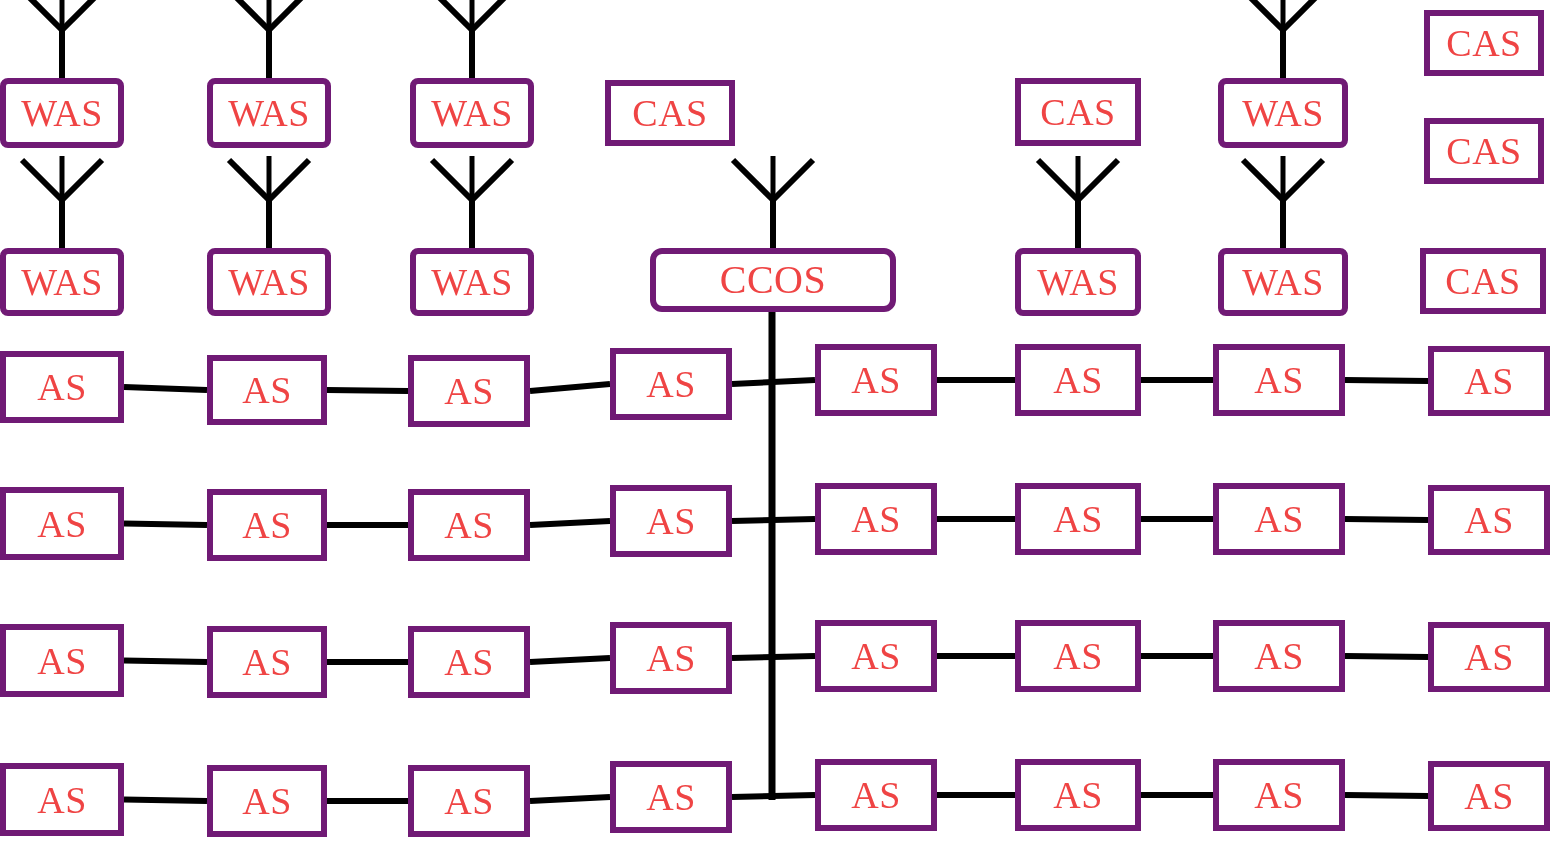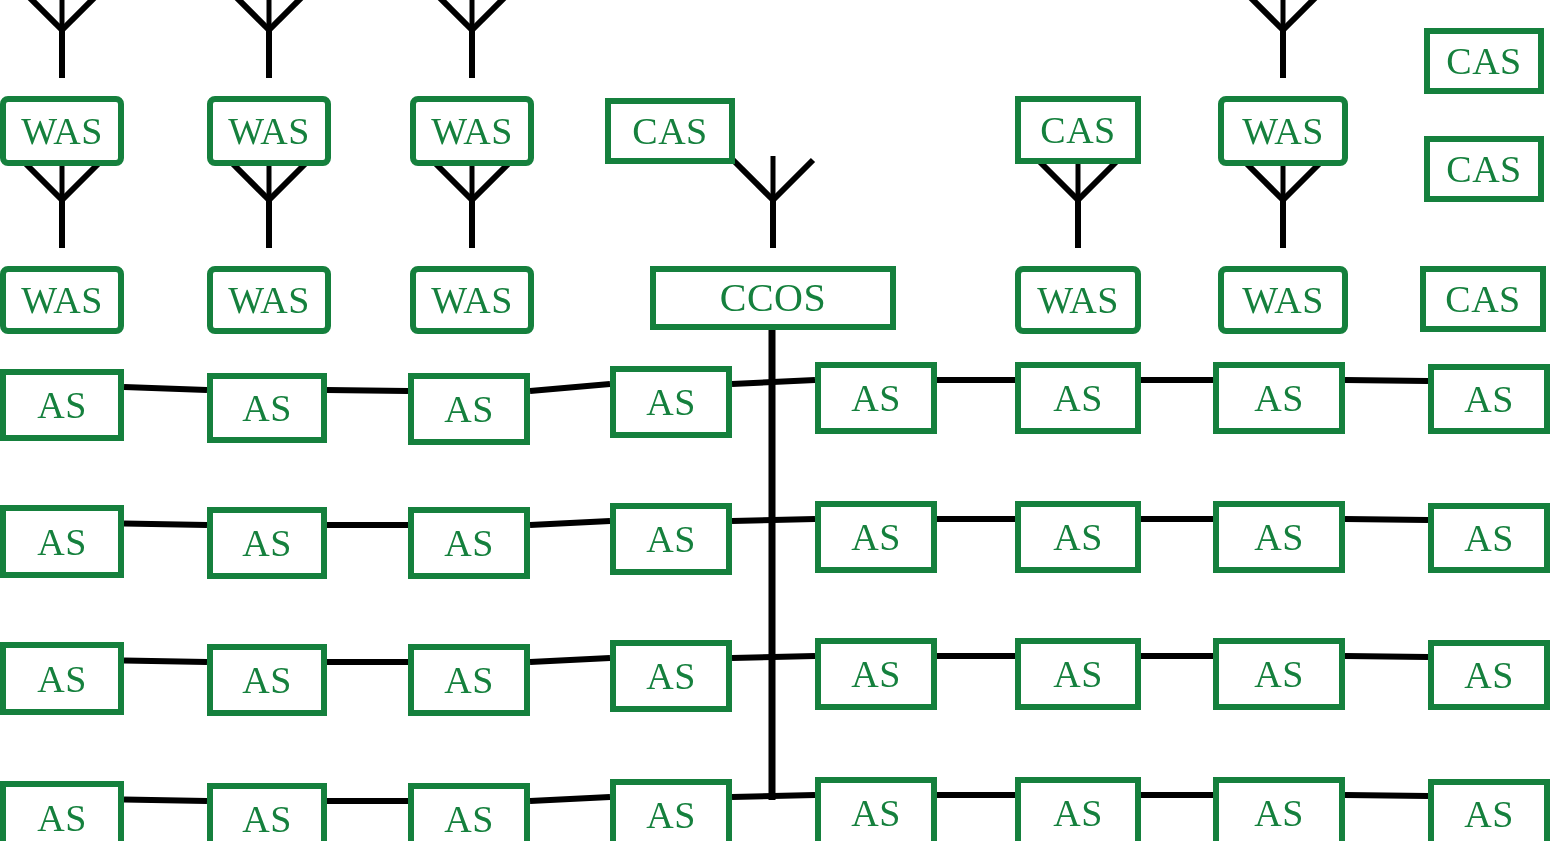--- a/index.html
+++ b/index.html
@@ -21,29 +21,28 @@
     left: 0;
     top: 0;
     width: 1550px;
     height: 841px;
     display: block;
   }
   .node-box {
     position: absolute;
     box-sizing: border-box;
     background: #ffffff;
-    border: 6px solid #15803d;
+    border: 6px solid #701a75;
     display: flex;
     align-items: center;
     justify-content: center;
-    color: #15803d;
+    color: #ef4444;
     letter-spacing: 0.5px;
     line-height: 1;
     white-space: nowrap;
-    margin-top: 18px;
   }
   .node-box.lbl-WAS { font-size: 38px; border-radius: 8px; }
   .node-box.lbl-CAS { font-size: 38px; }
   .node-box.lbl-AS  { font-size: 38px; }
   .node-box.lbl-CCOS { font-size: 40px; }
   .node-label { pointer-events: none; }
 </style>
 </head>
 <body>
 
@@ -165,21 +164,21 @@
       </div>
       <div class="node-box lbl-WAS" style="left: 0px; top: 248px; width: 124px; height: 68px;">
         <span class="node-label">WAS</span>
       </div>
       <div class="node-box lbl-WAS" style="left: 207px; top: 248px; width: 124px; height: 68px;">
         <span class="node-label">WAS</span>
       </div>
       <div class="node-box lbl-WAS" style="left: 410px; top: 248px; width: 124px; height: 68px;">
         <span class="node-label">WAS</span>
       </div>
-      <div class="node-box lbl-CCOS" style="left: 650px; top: 248px; width: 246px; height: 64px;">
+      <div class="node-box lbl-CCOS" style="left: 650px; top: 248px; width: 246px; height: 64px; border-radius: 12px;">
         <span class="node-label">CCOS</span>
       </div>
       <div class="node-box lbl-WAS" style="left: 1015px; top: 248px; width: 126px; height: 68px;">
         <span class="node-label">WAS</span>
       </div>
       <div class="node-box lbl-WAS" style="left: 1218px; top: 248px; width: 130px; height: 68px;">
         <span class="node-label">WAS</span>
       </div>
       <div class="node-box lbl-CAS" style="left: 1420px; top: 248px; width: 126px; height: 66px;">
         <span class="node-label">CAS</span>

